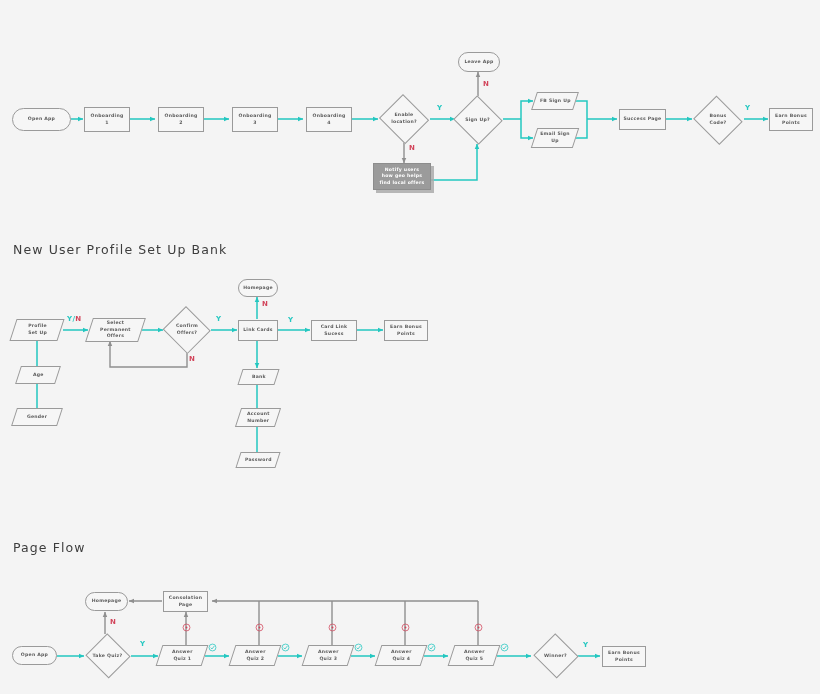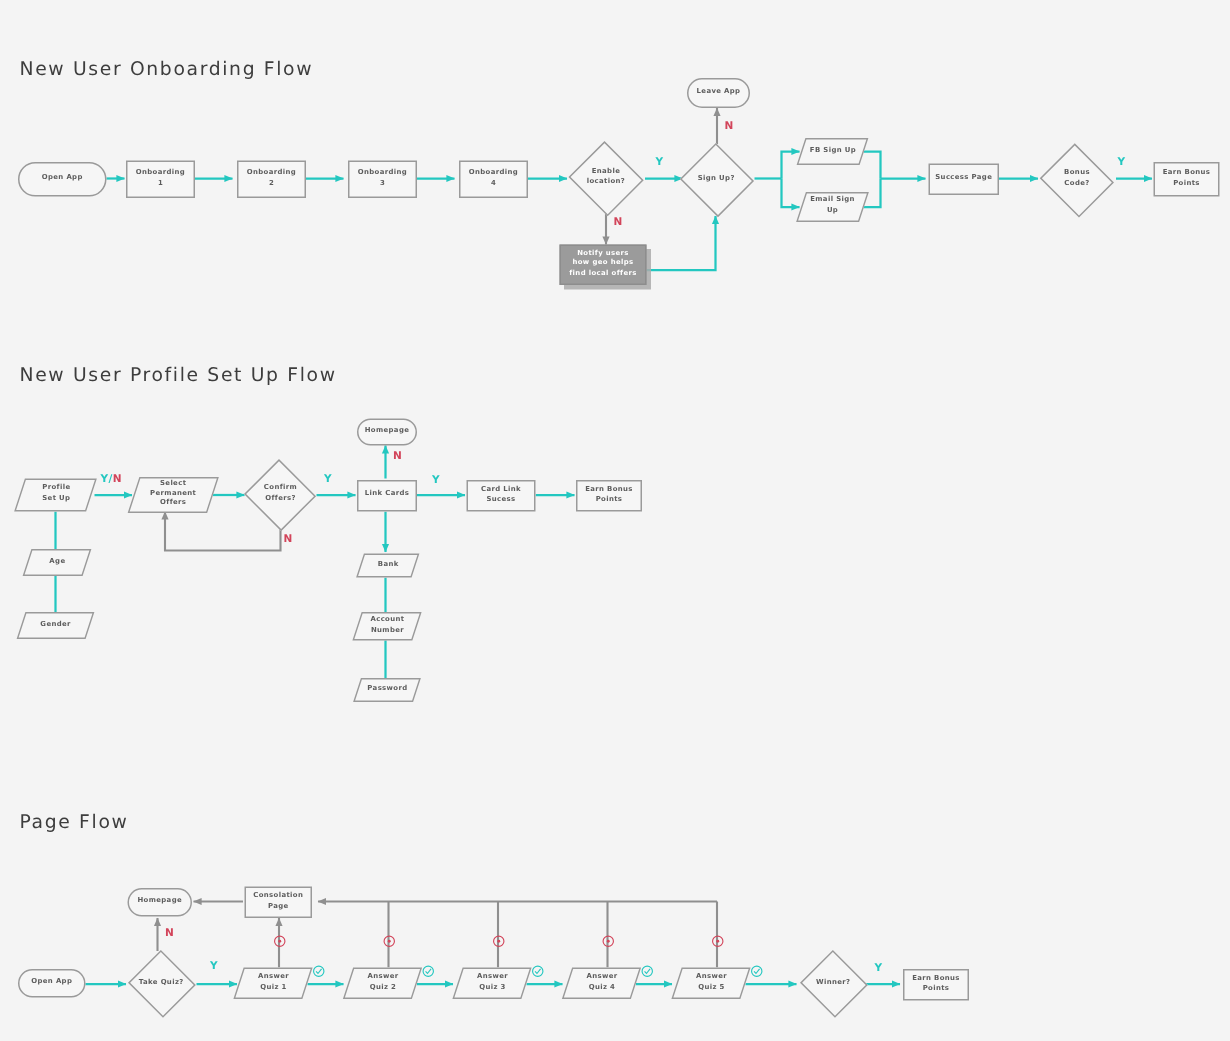--- a/index.html
+++ b/index.html
@@ -173,22 +173,21 @@
       <path d="M186,645 L186,612" marker-end="url(#arrG)"></path>
 
       <path d="M259,645 L259,601"></path>
       <path d="M332,645 L332,601"></path>
       <path d="M405,645 L405,601"></path>
       <path d="M478,645 L478,601"></path>
       <path d="M478,601 L212,601" marker-end="url(#arrG)"></path>
     </g>
   </svg>
 
-  <div class="section-title" style="left:13px;top:38px;">New User Onboarding Flow</div>
-  <div class="section-title" style="left:13px;top:242px;">New User Profile Set Up Flow</div>
+  <div class="section-title" style="left:13px;top:242px;">New User Profile Set Up Bank</div>
   <div class="section-title" style="left:13px;top:540px;">Page Flow</div>
 
   <div class="node n-pill" style="left:12px;top:108px;width:59px;height:23px;">
     <span class="lbl">Open App</span>
   </div>
 
   <div class="node n-rect" style="left:84px;top:107px;width:46px;height:25px;">
     <span class="lbl"><span>Onboarding</span><br><span>1</span></span>
   </div>
   <div class="node n-rect" style="left:158px;top:107px;width:46px;height:25px;">

